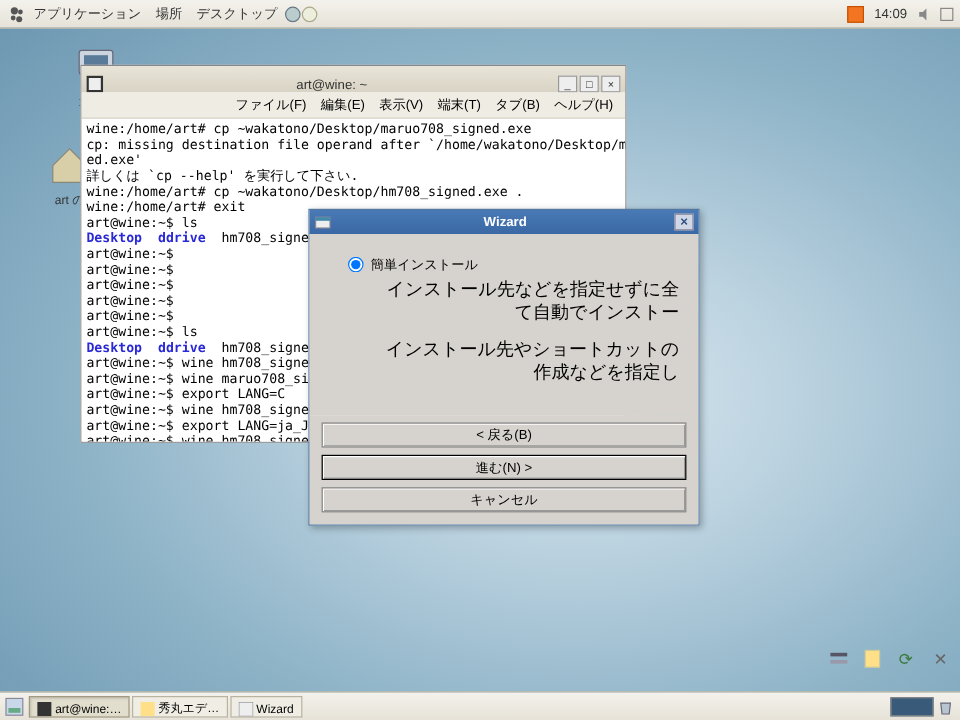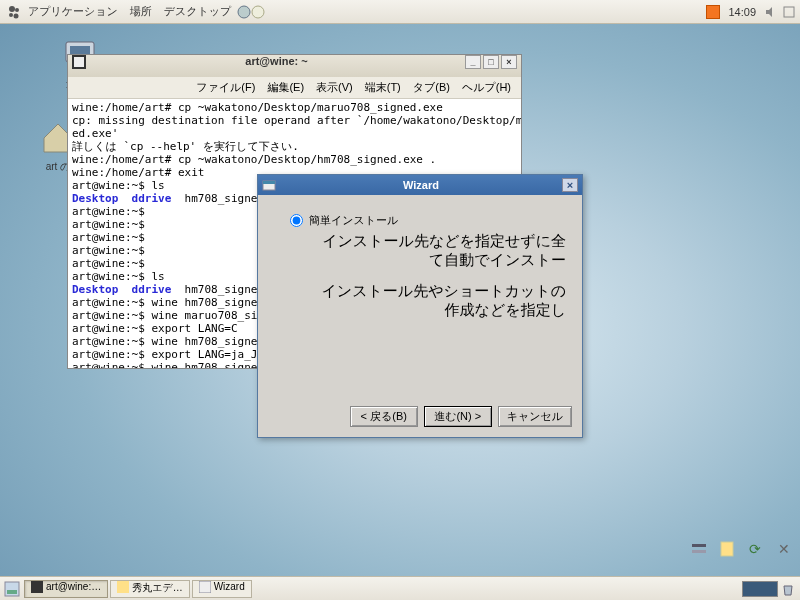--- a/index.html
+++ b/index.html
@@ -26,22 +26,22 @@
 .desktop-icon { position: absolute; width: 60px; text-align: center; font-size: 10px; color: #333; }
 .desktop-icon .ico { width: 40px; height: 40px; margin: 0 auto 2px; }
 
 .terminal-window {
   position: absolute; left: 67px; top: 54px; width: 455px; height: 315px;
   background: #fff; border: 1px solid #888;
   display: flex; flex-direction: column;
 }
 .titlebar {
   height: 22px; background: linear-gradient(#e8e4d8, #d8d3c4);
-  display: flex; align-items: flex-start; padding: 0 4px;
-  font-size: 11px; font-weight: bold; color: #333;
+  display: flex; align-items: flex-end; padding: 0 4px;
+  font-size: 11px; font-weight: normal; color: #333;
 }
 .titlebar .title-icon { width: 14px; height: 14px; margin-right: 4px; }
 .titlebar .title-text { flex: 1; text-align: center; }
 .titlebar .win-btn {
   width: 16px; height: 14px; border: 1px solid #999; background: #eee;
   margin-left: 2px; font-size: 9px; line-height: 12px; text-align: center; cursor: pointer;
 }
 .menubar {
   height: 22px; background: #efece3; border-bottom: 1px solid #d0ccc0;
   display: flex; align-items: center; font-size: 11px; padding: 0 4px; justify-content: flex-end;
@@ -74,41 +74,41 @@
 .wizard-body {
   flex: 1; background: #d6d3ce; padding: 18px 16px 8px;
   font-size: 11px; color: #000; position: relative;
 }
 .wizard-body .prompt { margin-bottom: 14px; }
 .radio-row { display: flex; align-items: flex-start; margin-bottom: 4px; padding-left: 16px; }
 .radio-row input { margin-right: 6px; margin-top: 1px; }
 .radio-desc { padding-left: 36px; margin-bottom: 12px; font-size: 15px; text-align: right; }
 .wizard-buttons {
   background: #d6d3ce; padding: 6px 10px 10px;
-  display: flex; justify-content: flex-end; gap: 6px;
+  display: flex; justify-content: flex-end; gap: 6px; flex-direction: column;
 }
 .wizard-buttons button {
   font-size: 11px; padding: 2px 8px; min-width: 68px;
   background: #d6d3ce; border: 1px solid #888;
   box-shadow: inset 1px 1px #fff, inset -1px -1px #999;
   cursor: pointer;
 }
 .wizard-buttons button.primary {
   border: 1px solid #000;
 }
 
 .bottom-panel {
   position: absolute; left: 0; bottom: 0; width: 100%; height: 24px;
   background: linear-gradient(#f4f2ec, #e6e2d8);
   border-top: 1px solid #c0baa8;
   display: flex; align-items: center; font-size: 11px; padding: 0 4px;
 }
 .task-btn {
   height: 18px; border: 1px solid #b8b2a0; background: #f0ede4;
-  display: flex; align-items: flex-start; padding: 0 6px; margin-right: 2px;
+  display: flex; align-items: flex-end; padding: 0 6px; margin-right: 2px;
   font-size: 10px; max-width: 100px; overflow: hidden; white-space: nowrap;
 }
 .task-btn.active { background: #e2dece; border: 1px solid #a09880; box-shadow: inset 1px 1px 2px rgba(0,0,0,0.15); }
 .task-btn .tico { width: 12px; height: 12px; margin-right: 3px; flex-shrink: 0; }
 .bottom-panel .spacer { flex: 1; }
 .ws-switcher { width: 36px; height: 16px; border: 1px solid #888; background: #3a5a7a; margin-right: 2px; }
 
 .right-side-icons {
   position: absolute; right: 8px; top: 540px;
   display: flex; gap: 10px; align-items: center;

